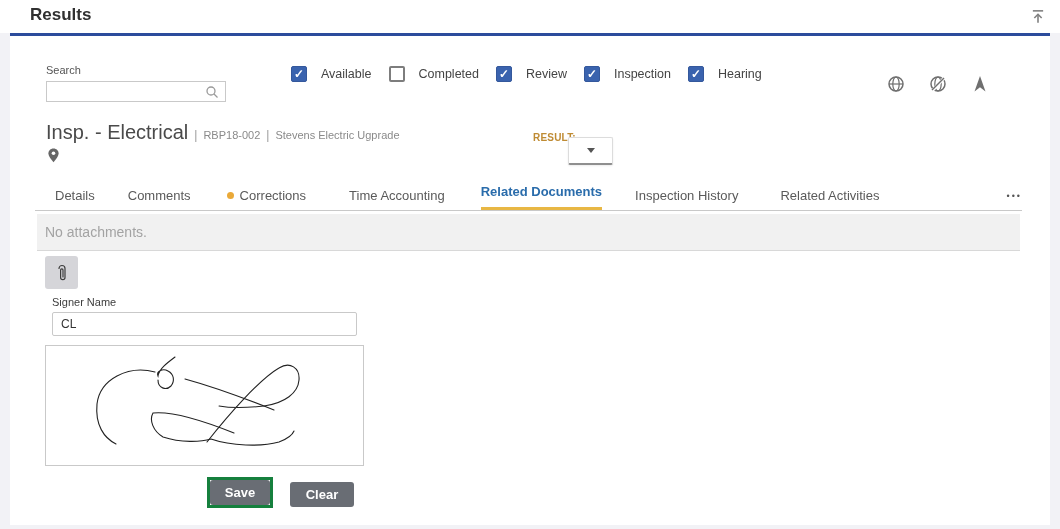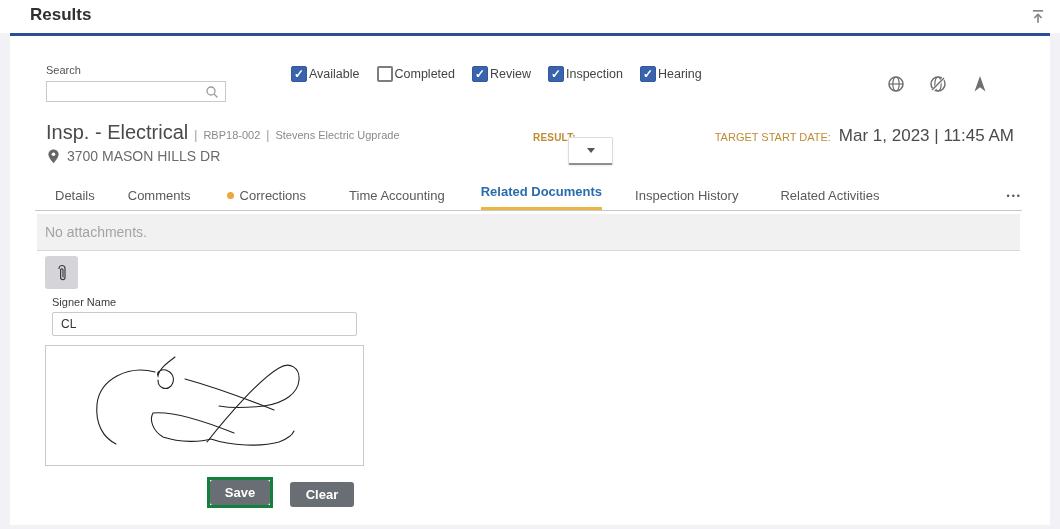--- a/index.html
+++ b/index.html
@@ -18,21 +18,21 @@
   .accent-line { position:absolute; top:33px; left:10px; right:10px; height:3px; background:#2c4c9c; }
   
   .card { position:absolute; top:36px; left:10px; right:10px; height:489px; background:#fff; }
   
   .search-label { position:absolute; left:36px; top:28px; font-size:11px; color:#555; }
   .search-box { position:absolute; left:36px; top:45px; width:180px; height:21px; border:1px solid #c9c9c9; background:#fff; }
   .search-box input { position:absolute; left:0; top:0; width:158px; height:19px; border:none; outline:none; padding:0 6px; font-size:12px; font-family:inherit; }
   .search-box svg { position:absolute; right:5px; top:3px; }
   
   .cb-row { position:absolute; left:281px; top:30px; display:flex; align-items:center; gap:17px; }
-  .cb-item { display:flex; align-items:center; gap:2px; cursor:pointer; }
+  .cb-item { display:flex; align-items:center; gap:14px; cursor:pointer; }
   .cb { width:16px; height:16px; border-radius:2px; display:flex; align-items:center; justify-content:center; }
   .cb.checked { background:#3a63ae; border:1px solid #34589c; }
   .cb.checked::after { content:"\2713"; color:#fff; font-size:12px; font-weight:bold; line-height:1; }
   .cb.unchecked { background:#fff; border:2px solid #7d7d7d; }
   .cb-item span.lbl { font-size:12.5px; color:#444; }
   
   .icon-row { position:absolute; left:877px; top:39px; display:flex; gap:24px; align-items:center; }
   .icon-row .ic { width:18px; height:18px; cursor:pointer; }
   
   .record-row { position:absolute; left:36px; top:85px; display:flex; align-items:baseline; white-space:nowrap; }
@@ -146,32 +146,27 @@
     <span class="pipe">|</span>
     <span class="record-meta">RBP18-002</span>
     <span class="pipe">|</span>
     <span class="record-meta">Stevens Electric Ugprade</span>
   </div>
   <div class="address-row">
     <svg width="11" height="15" viewBox="0 0 14 18">
       <path d="M7 0 C3.1 0 0.5 2.8 0.5 6.2 C0.5 10.8 7 17.5 7 17.5 S13.5 10.8 13.5 6.2 C13.5 2.8 10.9 0 7 0 Z" fill="#666"></path>
       <circle cx="7" cy="6.2" r="2.3" fill="#fff"></circle>
     </svg>
-    <span class="address-text">3700 MASON HILLS DR</span>
   </div>
 
   <div class="result-label">RESULT:</div>
   <div class="result-dd">
     <span class="caret-down"></span>
   </div>
 
-  <div class="target-row">
-    <span class="target-label">TARGET START DATE:</span>
-    <span class="target-value">Mar 1, 2023 | 11:45 AM</span>
-  </div>
 
   <div class="tabbar">
     <div class="tab m1">
         <span>Details</span>
       </div>
     <div class="tab m2">
         <span>Comments</span>
       </div>
     <div class="tab m3">
       <span class="tab-dot"></span>

